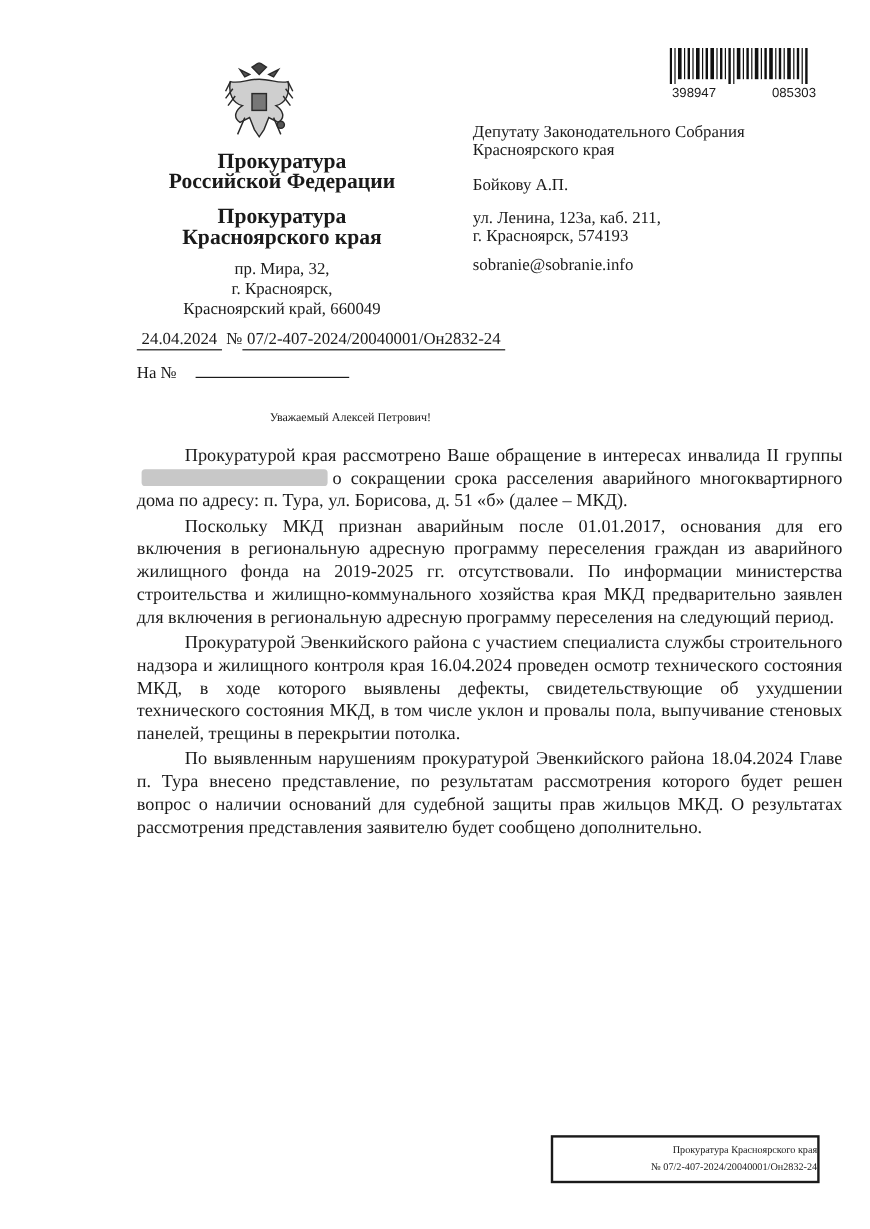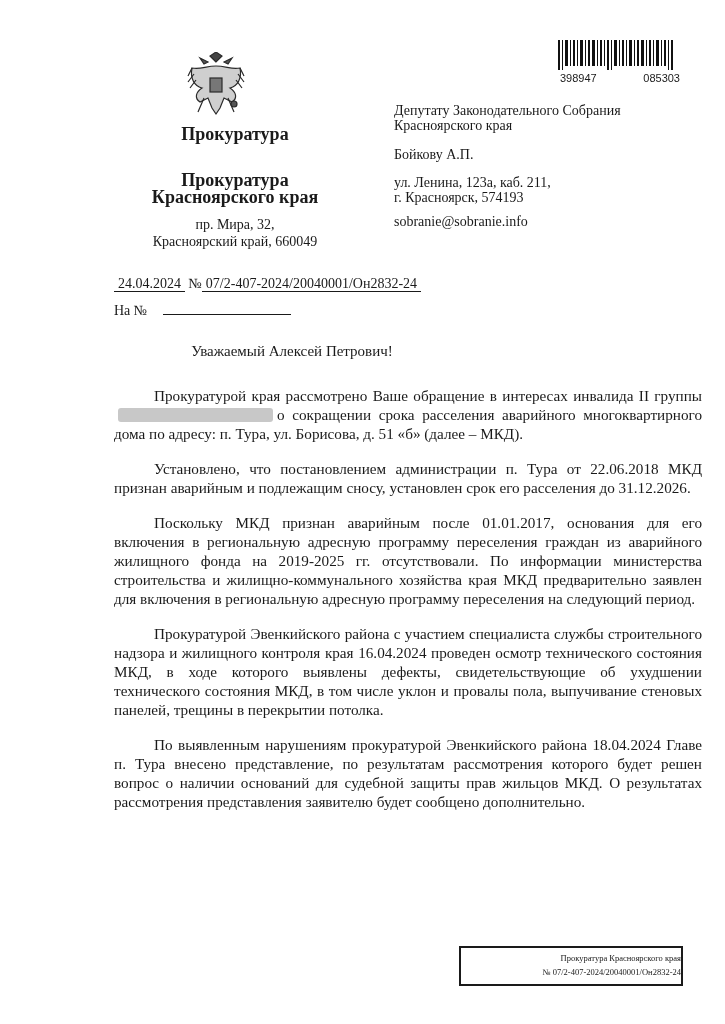--- a/index.html
+++ b/index.html
@@ -25,24 +25,24 @@
   .barcode { left:558px; top:40px; width:120px; height:30px; }
   .barnum { left:560px; top:72px; width:120px; font-family:"Liberation Sans", sans-serif; font-size:11px; display:flex; justify-content:space-between;gap:43px; }
 
   
   .rcpt { left:394px; font-size:14px; line-height:15px; }
   .r1 { top:103px; }
   .r2 { top:147px; }
   .r3 { top:175px; }
   .r4 { top:214px; }
 
-  .greeting { left:0; width:584px; text-align:center; top:343px; font-size:15px; }
+  .greeting { left:0; width:584px; text-align:center; top:343px; font-size:10px; }
 
   .body { left:114px; width:588px; top:370px; font-size:15.2px; line-height:19px; text-align:justify; }
-  .body p { margin:16px 0 2px 0; text-indent:40px; }
+  .body p { margin:0 0 2px 0; text-indent:40px; }
   .redact { display:inline-block; width:155px; height:14px; background:#c8c8c8; border-radius:3px; vertical-align:-2px; margin:0 4px; }
 
   
   .stamp { left:459px; top:946px; width:220px; height:36px; border:2px solid #1a1a1a; font-size:8.5px; text-align:right; }
   .stamp .l1 { margin-top:5px; }
   .stamp .l2 { margin-top:4px; }
 </style>
 </head>
 <body>
 
@@ -53,27 +53,29 @@
     <path d="M30 14 C20 14 14 18 6 16 C4 26 8 34 16 36 C10 40 8 46 14 50 L22 46 L26 56 L30 62 L34 56 L38 46 L46 50 C52 46 50 40 44 36 C52 34 56 26 54 16 C46 18 40 14 30 14 Z" fill="#cfcfcf"></path>
     <path d="M6 16 L2 24 M8 22 L2 30 M10 28 L4 36 M54 16 L58 24 M52 22 L58 30 M50 28 L56 36"></path>
     <rect x="24" y="26" width="12" height="14" fill="#777"></rect>
     <path d="M18 46 L12 60 M42 46 L48 60"></path>
     <circle cx="48" cy="52" r="3" fill="#555"></circle>
   </g>
 </svg>
 
 <div class="abs org org1">
   <div>Прокуратура</div>
+  <div>Российской Федерации</div>
 </div>
 <div class="abs org org2">
   <div>Прокуратура</div>
   <div>Красноярского края</div>
 </div>
 <div class="abs addr">
   <div>пр. Мира, 32,</div>
+  <div>г. Красноярск,</div>
   <div>Красноярский край, 660049</div>
 </div>
 
 <div class="abs regline">
   <span class="u">24.04.2024</span>
   <span>№</span><span class="u">07/2-407-2024/20040001/Он2832-24</span>
 </div>
 <div class="abs nano">
   <span>На №</span><span class="blank"></span>
 </div>
@@ -126,21 +128,20 @@
 <div class="abs rcpt r3">
   <div>ул. Ленина, 123а, каб. 211,</div>
   <div>г. Красноярск, 574193</div>
 </div>
 <div class="abs rcpt r4">sobranie@sobranie.info</div>
 
 <div class="abs greeting">Уважаемый Алексей Петрович!</div>
 
 <div class="abs body">
   <p><span>Прокуратурой края рассмотрено Ваше обращение в интересах инвалида II группы</span><span class="redact"></span><span>о сокращении срока расселения аварийного многоквартирного дома по адресу: п. Тура, ул. Борисова, д. 51 «б» (далее – МКД).</span></p>
-  <p>Установлено, что постановлением администрации п. Тура от 22.06.2018 МКД признан аварийным и подлежащим сносу, установлен срок его расселения до 31.12.2026.</p>
   <p>Поскольку МКД признан аварийным после 01.01.2017, основания для его включения в региональную адресную программу переселения граждан из аварийного жилищного фонда на 2019-2025 гг. отсутствовали. По информации министерства строительства и жилищно-коммунального хозяйства края МКД предварительно заявлен для включения в региональную адресную программу переселения на следующий период.</p>
   <p>Прокуратурой Эвенкийского района с участием специалиста службы строительного надзора и жилищного контроля края 16.04.2024 проведен осмотр технического состояния МКД, в ходе которого выявлены дефекты, свидетельствующие об ухудшении технического состояния МКД, в том числе уклон и провалы пола, выпучивание стеновых панелей, трещины в перекрытии потолка.</p>
   <p>По выявленным нарушениям прокуратурой Эвенкийского района 18.04.2024 Главе п. Тура внесено представление, по результатам рассмотрения которого будет решен вопрос о наличии оснований для судебной защиты прав жильцов МКД. О результатах рассмотрения представления заявителю будет сообщено дополнительно.</p>
 </div>
 
 <div class="abs stamp">
   <div class="l1">Прокуратура Красноярского края</div>
   <div class="l2">№ 07/2-407-2024/20040001/Он2832-24</div>
 </div>
 

